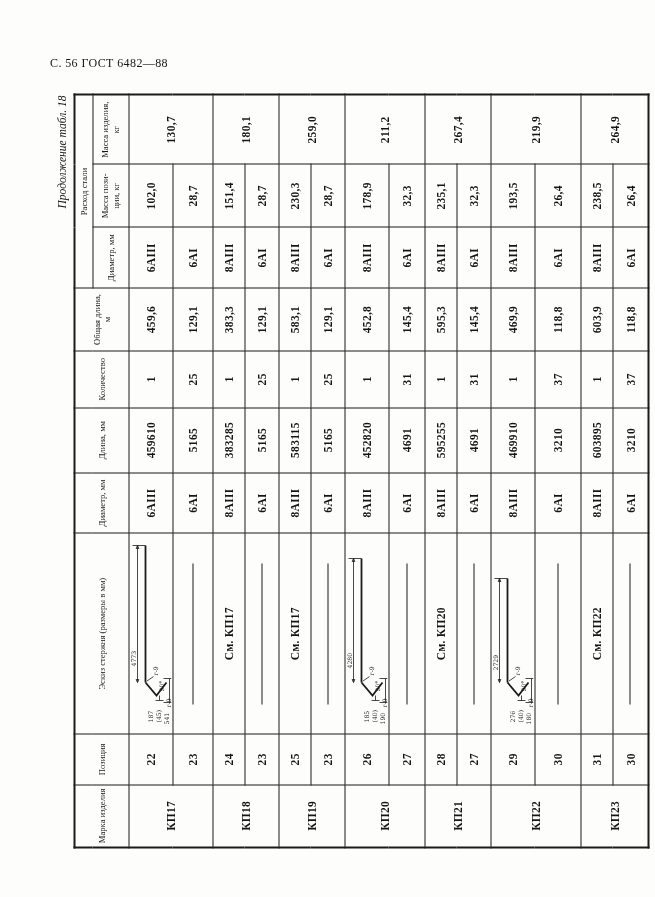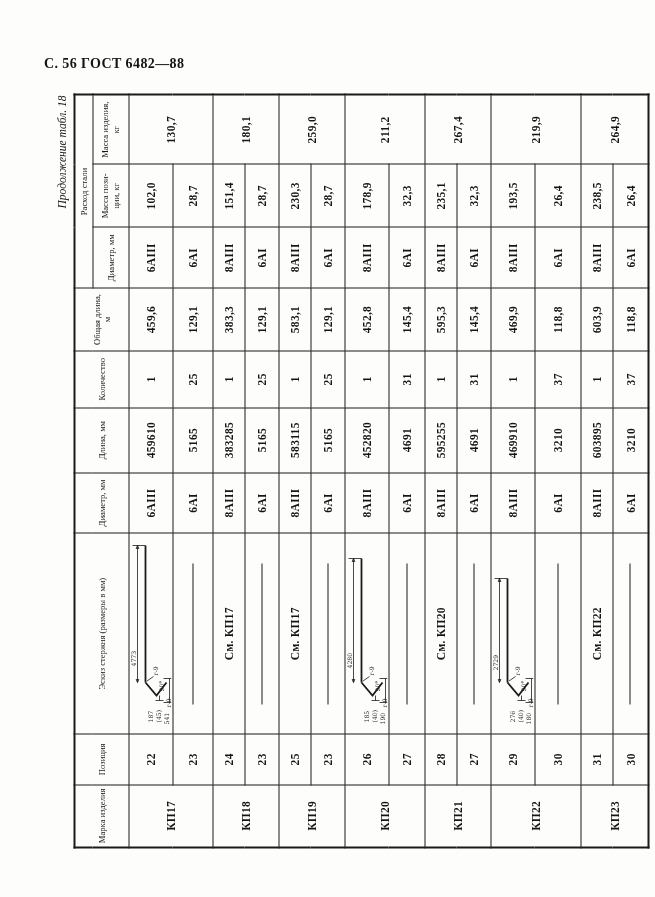--- a/index.html
+++ b/index.html
@@ -2,22 +2,22 @@
 <html><head>
 <meta charset="utf-8">
 <style>
   html,body{margin:0;padding:0;}
   body{
     width:655px;height:897px;position:relative;overflow:hidden;
     background:#fdfdfb;color:#151515;
     font-family:"Liberation Serif","DejaVu Serif",serif;
   }
   .page-header{
-    position:absolute;left:44px;top:56px;
-    font-size:14px;font-weight:700;letter-spacing:.4px;
+    position:absolute;left:50px;top:56px;
+    font-size:12px;font-weight:400;letter-spacing:.4px;
   }
   
   .rot-box{position:absolute;left:55px;top:93px;width:590px;height:755px;}
   .rot-inner{
     position:absolute;left:-82.5px;top:82.5px;width:755px;height:590px;
     transform:rotate(-90deg);
   }
   .tbl-caption{
     height:16px;margin-bottom:2px;text-align:right;
     font-style:italic;font-size:11.5px;padding-right:2px;

